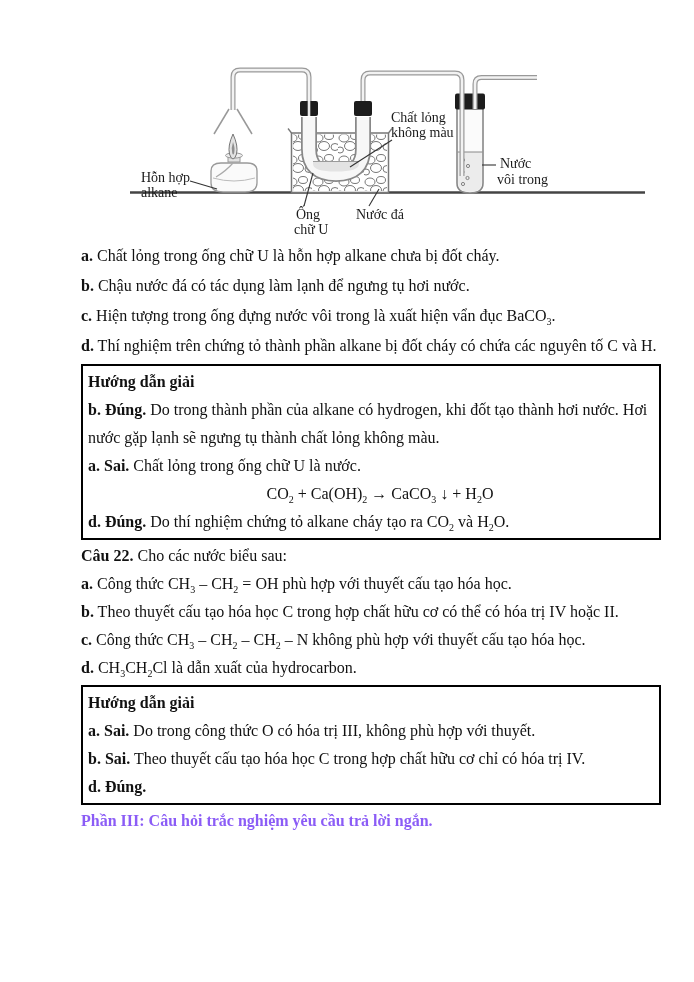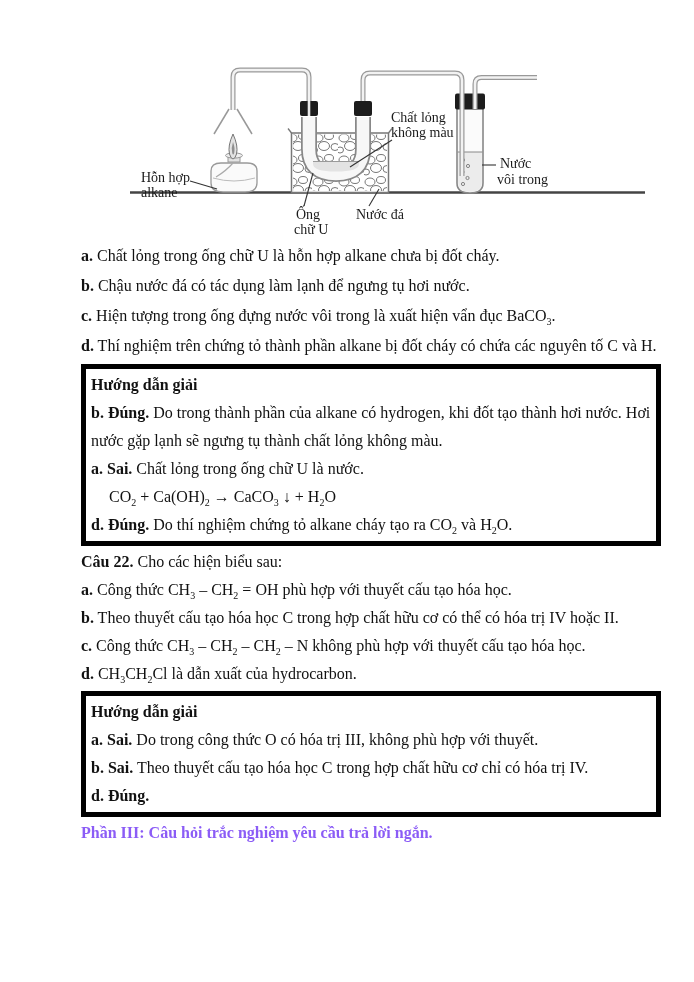--- a/index.html
+++ b/index.html
@@ -4,22 +4,22 @@
 <style>
   html,body{margin:0;padding:0;background:#ffffff;}
   .page{position:relative;width:694px;height:982px;background:#fff;overflow:hidden;
         font-family:"Liberation Serif", serif;color:#111;}
   .diagram{position:absolute;left:0;top:0;width:694px;height:250px;}
   .diagram text{font-family:"Liberation Serif", serif;font-size:14px;fill:#1a1a1a;}
   .content{position:absolute;left:57px;top:241px;width:580px;margin-left:24px;}
   p{margin:0;padding:0;}
   .s{line-height:30px;font-size:16px;}
   .bl{line-height:28px;font-size:16px;}
-  .boxed{border:5px solid #000000;padding:2px 5px;margin:3px 0 2px 0;}
-  .eq{padding-left:18px;}
+  .boxed{border:2px solid #000000;padding:2px 5px;margin:3px 0 2px 0;}
+  .eq{padding-left:18px;text-align:center;}
   .b{font-weight:bold;}
   sub{font-size:10px;line-height:0;}
   .footer{line-height:24px;font-size:16px;margin-top:4px;color:#8b5cf6;font-weight:bold;}
 </style>
 </head>
 <body>
 
 <div class="page">
 
   <svg class="diagram" viewBox="0 0 694 250" xmlns="http://www.w3.org/2000/svg">
@@ -126,21 +126,21 @@
     <p class="s"><span class="b">d.</span><span> Thí nghiệm trên chứng tỏ thành phần alkane bị đốt cháy có chứa các nguyên tố C và H.</span></p>
 
     <div class="boxed">
       <p class="bl"><span class="b">Hướng dẫn giải</span></p>
       <p class="bl"><span class="b">b. Đúng.</span><span> Do trong thành phần của alkane có hydrogen, khi đốt tạo thành hơi nước. Hơi nước gặp lạnh sẽ ngưng tụ thành chất lỏng không màu.</span></p>
       <p class="bl"><span class="b">a. Sai.</span><span> Chất lỏng trong ống chữ U là nước.</span></p>
       <p class="bl eq"><span>CO</span><sub>2</sub><span> + Ca(OH)</span><sub>2</sub><span> → CaCO</span><sub>3</sub><span> ↓ + H</span><sub>2</sub><span>O</span></p>
       <p class="bl"><span class="b">d. Đúng.</span><span> Do thí nghiệm chứng tỏ alkane cháy tạo ra </span><span>CO</span><sub>2</sub><span> và </span><span>H</span><sub>2</sub><span>O.</span></p>
     </div>
 
-    <p class="bl"><span class="b">Câu 22.</span><span> Cho các hiện biểu sau:</span></p>
+    <p class="bl"><span class="b">Câu 22.</span><span> Cho các nước biểu sau:</span></p>
     <p class="bl"><span class="b">a.</span><span> Công thức CH</span><sub>3</sub><span> – CH</span><sub>2</sub><span> = OH phù hợp với thuyết cấu tạo hóa học.</span></p>
     <p class="bl"><span class="b">b.</span><span> Theo thuyết cấu tạo hóa học C trong hợp chất hữu cơ có thể có hóa trị IV hoặc II.</span></p>
     <p class="bl"><span class="b">c.</span><span> Công thức CH</span><sub>3</sub><span> – CH</span><sub>2</sub><span> – CH</span><sub>2</sub><span> – N không phù hợp với thuyết cấu tạo hóa học.</span></p>
     <p class="bl"><span class="b">d.</span><span> CH</span><sub>3</sub><span>CH</span><sub>2</sub><span>Cl là dẫn xuất của hydrocarbon.</span></p>
 
     <div class="boxed">
       <p class="bl"><span class="b">Hướng dẫn giải</span></p>
       <p class="bl"><span class="b">a. Sai.</span><span> Do trong công thức O có hóa trị III, không phù hợp với thuyết.</span></p>
       <p class="bl"><span class="b">b. Sai.</span><span> Theo thuyết cấu tạo hóa học C trong hợp chất hữu cơ chỉ có hóa trị IV.</span></p>
       <p class="bl"><span class="b">d. Đúng.</span></p>

